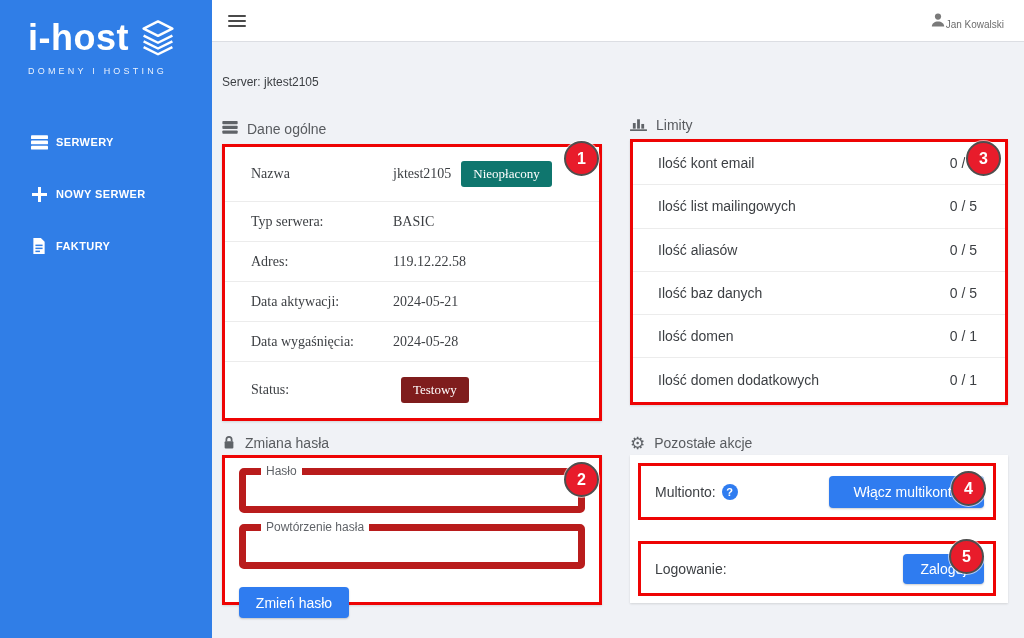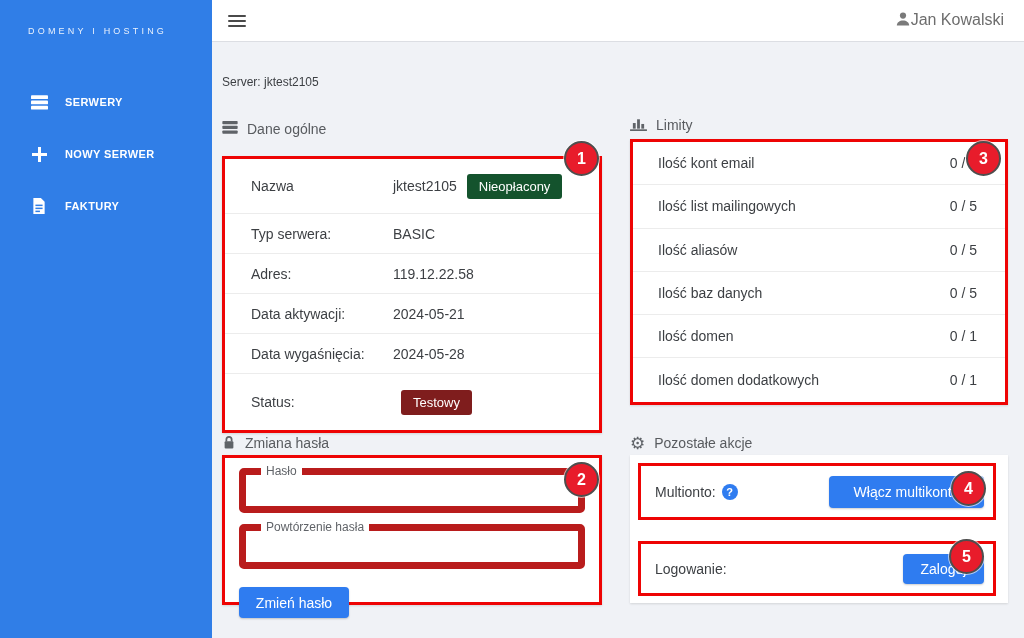--- a/index.html
+++ b/index.html
@@ -8,50 +8,50 @@
   .app { position:relative; width:1024px; height:638px; overflow:hidden; background:#f0f2f6; }
 
   
   .sidebar { position:absolute; left:0; top:0; width:212px; height:638px; background:#307ee7; color:#fff; }
   .logo-wrap { padding:20px 0 0 28px; }
   .logo-line { display:flex; align-items:flex-start; gap:10px; }
   .logo-text { font-size:36px; font-weight:bold; letter-spacing:0.5px; line-height:1; }
   .logo-icon { margin-top:0; }
   .tagline { font-size:9px; letter-spacing:3.2px; margin-top:6px; color:#eaf1fd; }
   .nav { margin-top:40px; display:flex; flex-direction:column; }
-  .nav-item { display:flex; align-items:center; gap:17px; padding:0 0 0 30px; height:52px; cursor:pointer; font-size:11px; font-weight:bold; letter-spacing:0.4px; color:#ffffff; }
+  .nav-item { display:flex; align-items:center; gap:8px; padding:0 0 0 30px; height:52px; cursor:pointer; font-size:11px; font-weight:bold; letter-spacing:0.4px; color:#ffffff; }
   .nav-item .ico { width:18px; display:flex; justify-content:center; }
 
   
   .topbar { position:absolute; left:212px; top:0; width:812px; height:42px; background:#ffffff; border-bottom:1px solid #dcdee3; display:flex; align-items:center; justify-content:space-between; padding:0 20px 0 16px; }
   .burger { cursor:pointer; display:flex; flex-direction:column; gap:3px; width:18px; }
   .burger span { height:2px; background:#4a4a4a; border-radius:1px; }
-  .user { display:flex; align-items:flex-start; color:#6d6d6d; font-size:16px; }
+  .user { display:flex; align-items:flex-end; color:#6d6d6d; font-size:10px; }
 
   
   .page-title { position:absolute; left:222px; top:75px; font-size:12px; color:#3c3f43; }
 
   .sec-header { position:absolute; display:flex; align-items:center; gap:9px; font-size:14px; color:#585b5f; height:22px; }
   .sh-general { left:222px; top:118px; }
   .sh-limits  { left:630px; top:114px; }
   .sh-password{ left:222px; top:432px; }
   .sh-actions { left:630px; top:432px; }
   .gear-glyph { font-size:17px; color:#5f6368; line-height:1; }
 
   .card { background:#fff; box-shadow:0 1px 2px rgba(0,0,0,.12); }
   .red-border { border:3px solid #ee0404; }
 
   
-  .card-general { position:absolute; left:222px; top:156px; width:380px; height:277px; }
+  .card-general { position:absolute; left:222px; top:144px; width:380px; height:277px;font-family:Liberation Serif, serif; }
   .g-row { display:flex; align-items:center; padding-left:26px; border-bottom:1px solid #ececec; font-size:14px; color:#3c3f43; }
   .g-row:last-child { border-bottom:none; }
   .g-row .lbl { width:142px; }
   .rh56 { height:55px; } .rh40 { height:40px; } .rh58 { height:56px;gap:8px; }
   .badge { display:inline-block; color:#fff; font-size:13px; padding:5px 12px; border-radius:3px; }
-  .badge-danger { background:#14532d; margin-left:10px;text-align:center; }
+  .badge-danger { background:#0f766e; margin-left:10px;text-align:center; }
   .badge-warning { background:#7f1d1d; }
 
   
   .card-limits { position:absolute; left:630px; top:139px; width:378px; height:266px; }
   .l-row { display:flex; align-items:center; height:43.3px; padding:0 28px 0 25px; border-bottom:1px solid #ececec; font-size:14px; color:#3c3f43; }
   .l-row:last-child { border-bottom:none; }
   .l-row .val { margin-left:auto; }
 
   
   .card-password { position:absolute; left:222px; top:455px; width:380px; height:150px; padding:6px 12px; }
@@ -79,20 +79,31 @@
   .ann-4 { left:951px; top:471px; }
   .ann-5 { left:949px; top:539px; }
 </style>
 </head>
 <body>
 
 <div class="app">
 
   <div class="sidebar">
     <div class="logo-wrap">
+      <div class="logo-line">
+        <span class="logo-text">i-host</span>
+        <span class="logo-icon">
+          <svg width="38" height="36" viewBox="0 0 24 25" fill="none" stroke="#ffffff" stroke-width="1.7" stroke-linejoin="round">
+            <path d="M2 6 12 1l10 5-10 5z"></path>
+            <path d="M2 10.8 12 15.8l10-5"></path>
+            <path d="M2 14.8 12 19.8l10-5"></path>
+            <path d="M2 18.8 12 23.8l10-5"></path>
+          </svg>
+        </span>
+      </div>
       <div class="tagline">DOMENY I HOSTING</div>
     </div>
     <div class="nav">
       <div class="nav-item">
         <span class="ico">
           <svg width="17" height="15" viewBox="0 0 20 17" fill="#ffffff">
             <rect x="0" y="0" width="20" height="4.4" rx="1"></rect>
               <rect x="0" y="6.2" width="20" height="4.4" rx="1"></rect>
               <rect x="0" y="12.4" width="20" height="4.4" rx="1"></rect>
           </svg>

